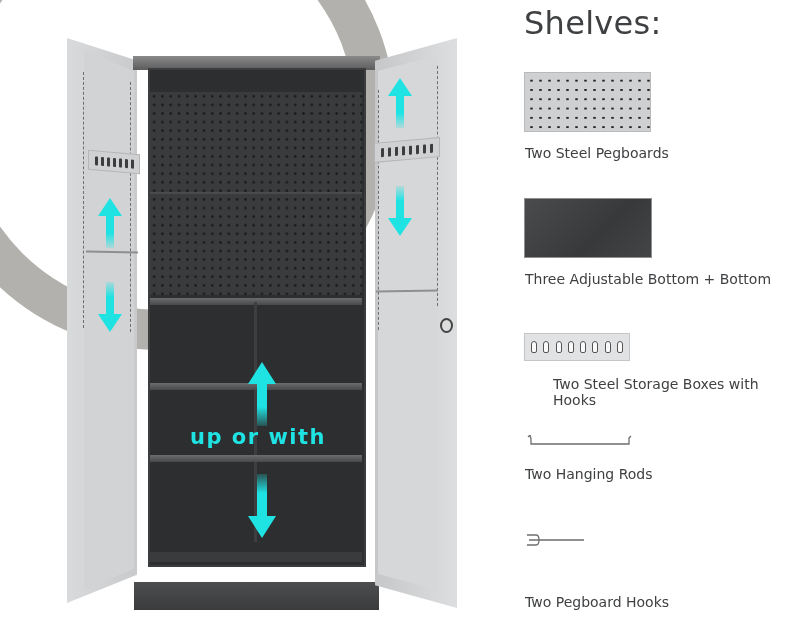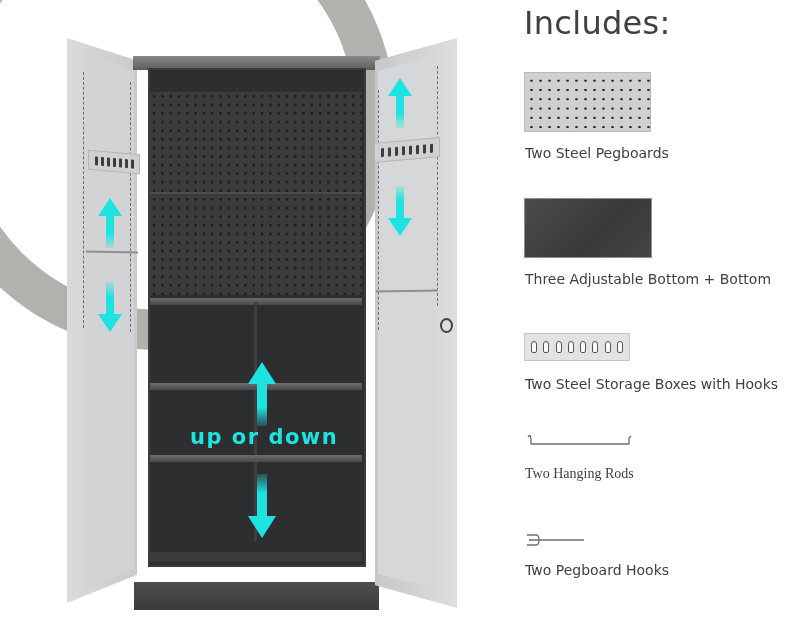--- a/index.html
+++ b/index.html
@@ -143,50 +143,50 @@
   <div class="arrow" style="left:248px;top:362px;">
     <svg width="28" height="64" viewBox="0 0 28 64">
         <path d="M14 0 L28 22 L19 22 L19 64 L9 64 L9 22 L0 22 Z" fill="url(#gu1)"></path>
       </svg>
   </div>
   <div class="arrow" style="left:248px;top:474px;">
     <svg width="28" height="64" viewBox="0 0 28 64">
         <path d="M9 0 L19 0 L19 42 L28 42 L14 64 L0 42 L9 42 Z" fill="url(#gd1)"></path>
       </svg>
   </div>
-  <div class="updown-label">up or down</div>
+  <div class="updown-label">up or with</div>
 </div>
 
 <div>
-  <div class="includes-title">Includes:</div>
+  <div class="includes-title">Shelves:</div>
 
   <div class="thumb thumb-pegboard"></div>
   <div class="item-label" style="top:145px;text-align:right;">Two Steel Pegboards</div>
 
   <div class="thumb thumb-shelf"></div>
   <div class="item-label" style="top:271px;">Three Adjustable Bottom + Bottom</div>
 
   <div class="thumb thumb-box">
     <span></span>
       <span></span>
       <span></span>
       <span></span>
       <span></span>
       <span></span>
       <span></span>
       <span></span>
   </div>
-  <div class="item-label" style="top:376px;">Two Steel Storage Boxes with Hooks</div>
+  <div class="item-label" style="top:376px;margin-left:28px;">Two Steel Storage Boxes with Hooks</div>
 
   <div class="thumb thumb-rod">
     <svg width="106" height="12" viewBox="0 0 106 12">
         <path d="M1 2 L3 0 L4 4 L4 9 L102 9 L102 3 L104 1" stroke="#6c6d6f" stroke-width="1.3" fill="none"></path>
       </svg>
   </div>
-  <div class="item-label" style="top:466px;font-family:Liberation Serif, serif;">Two Hanging Rods</div>
+  <div class="item-label" style="top:466px;">Two Hanging Rods</div>
 
   <div class="thumb thumb-hook">
     <svg width="60" height="14" viewBox="0 0 60 14">
         <path d="M1 2 L10 2 Q13 2 13 7 Q13 12 10 12 L1 12 M3 7 L58 7" stroke="#6c6d6f" stroke-width="1.3" fill="none"></path>
       </svg>
   </div>
-  <div class="item-label" style="top:562px;text-align:center;">Two Pegboard Hooks</div>
+  <div class="item-label" style="top:594px;text-align:center;">Two Pegboard Hooks</div>
 </div>
 
 </body></html>

